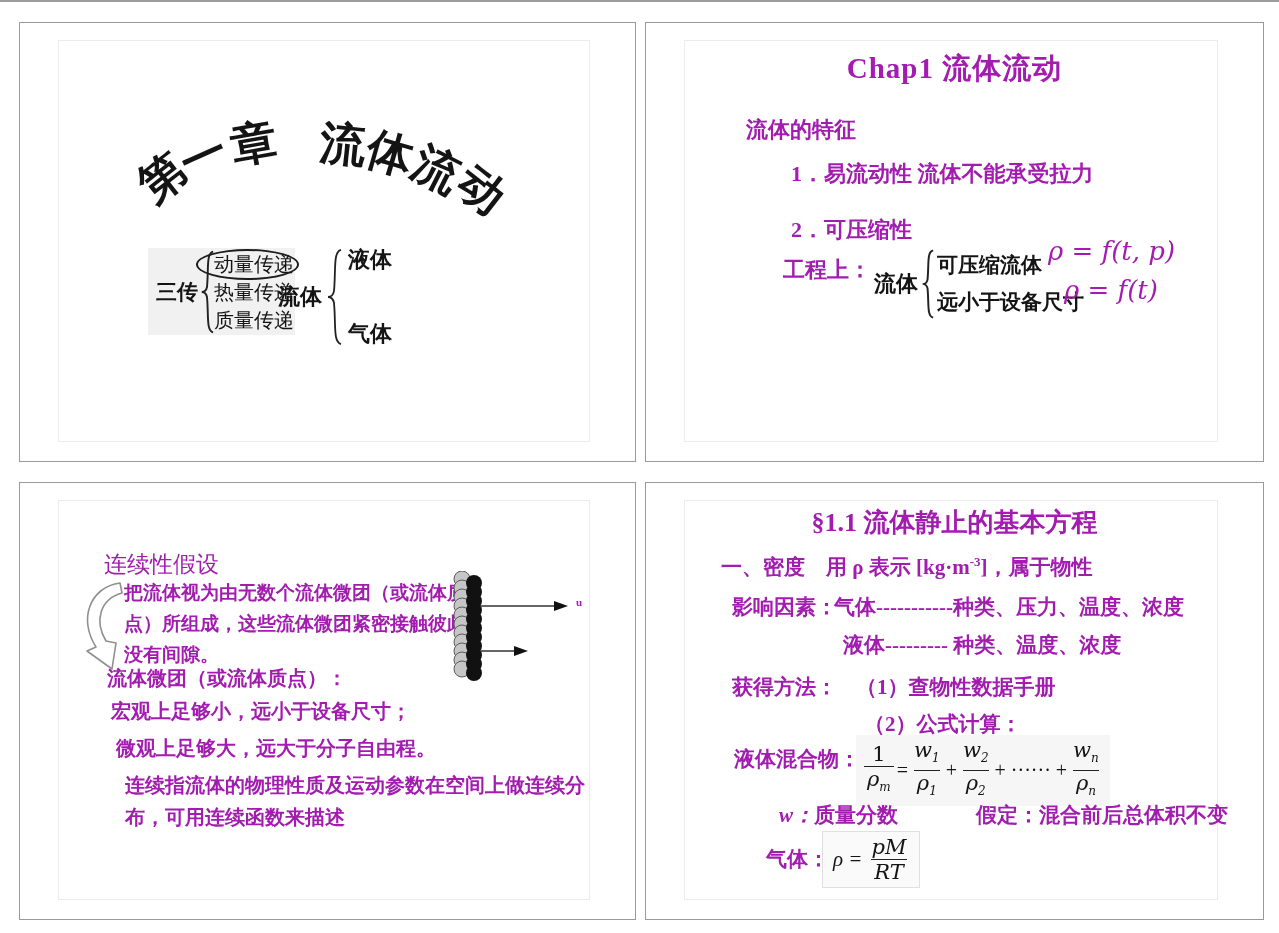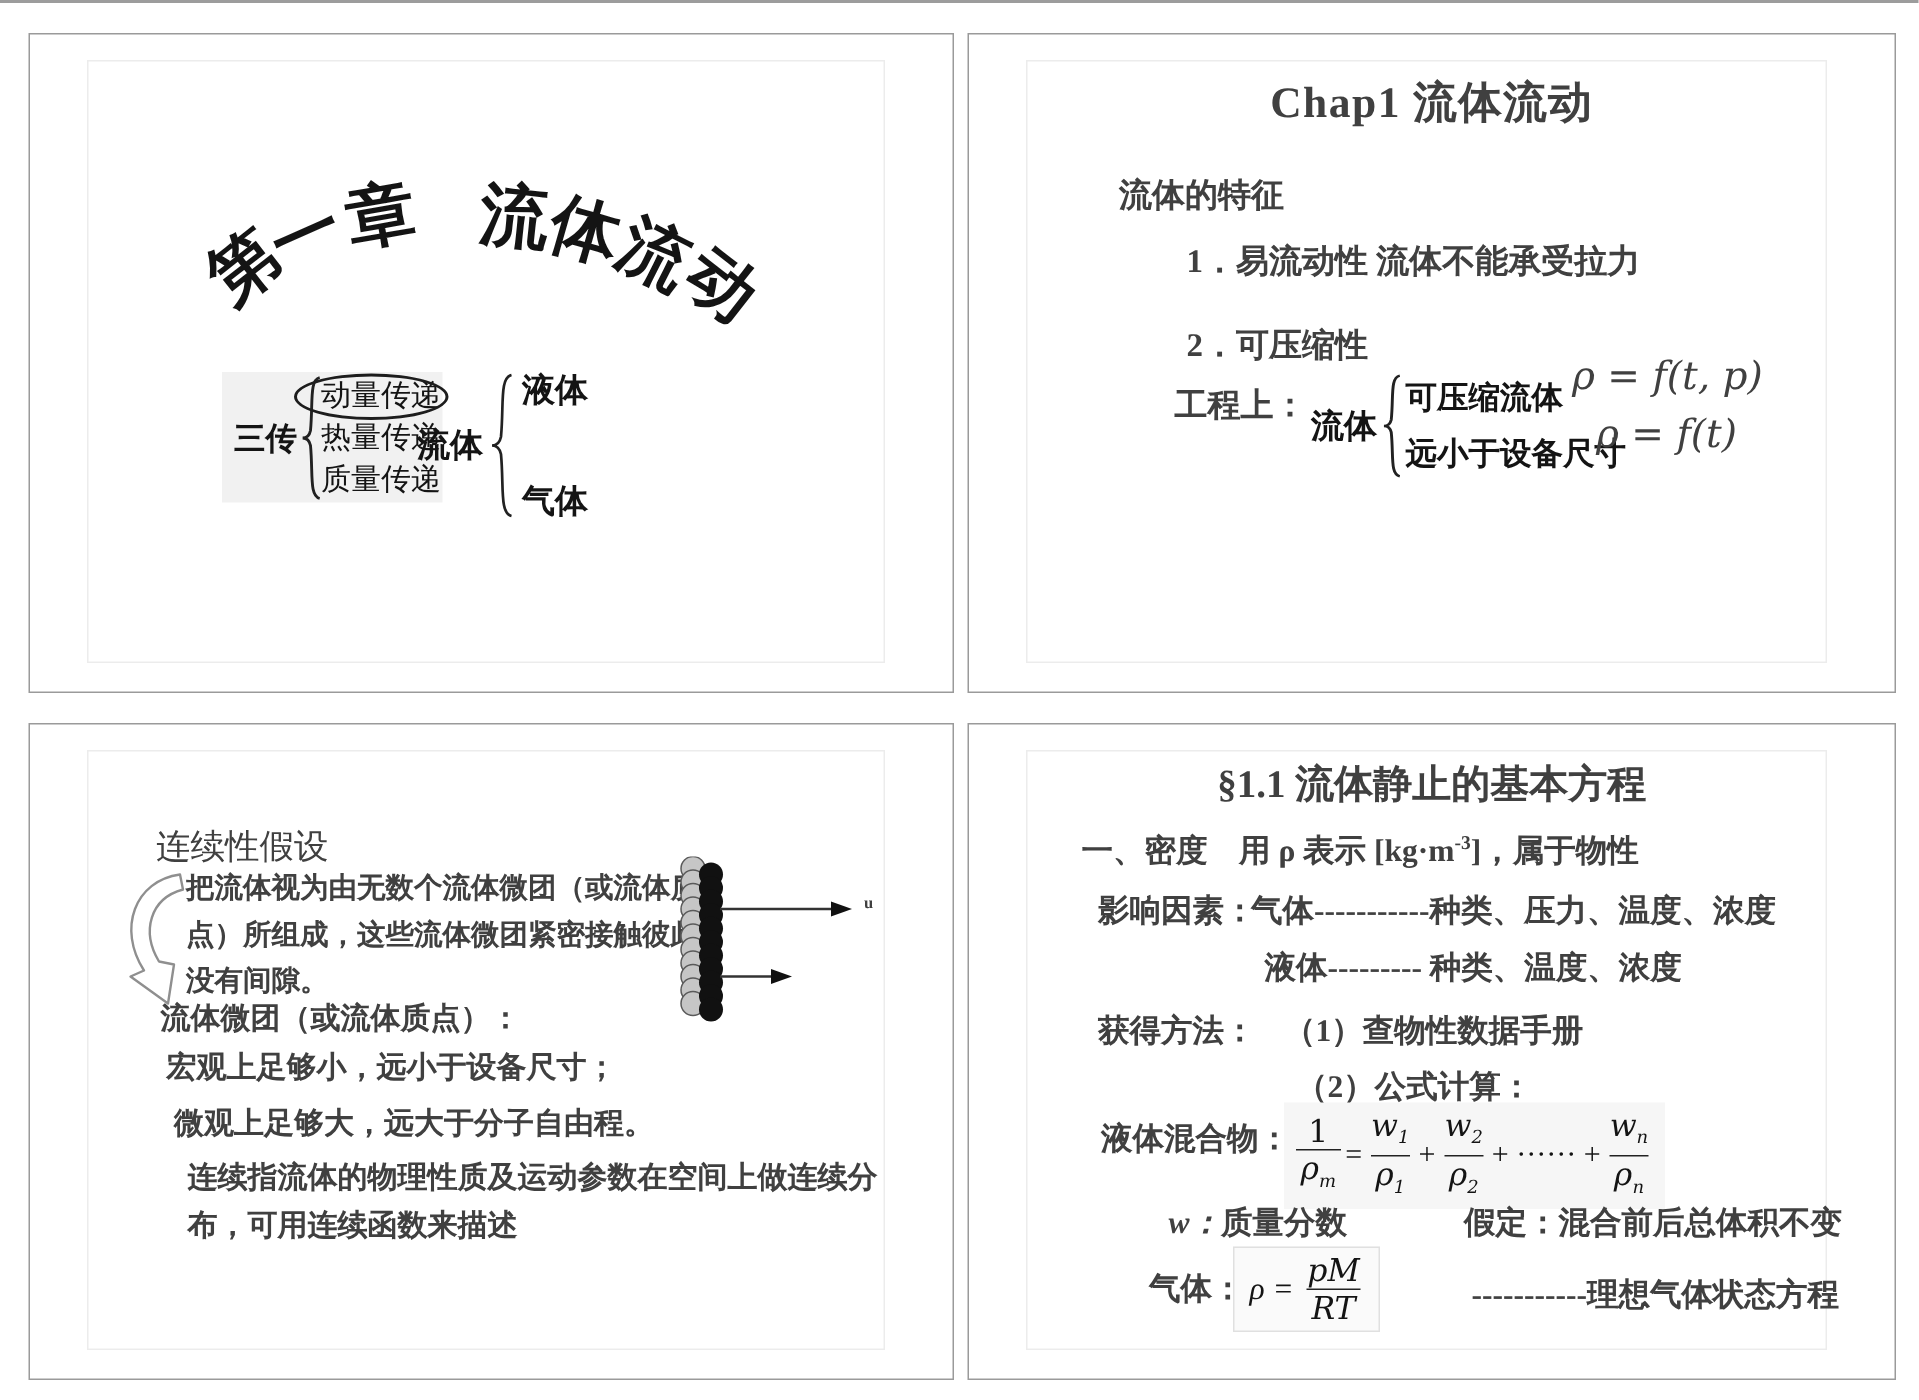--- a/index.html
+++ b/index.html
@@ -4,21 +4,21 @@
 <style>
   html,body{margin:0;padding:0;}
   body{
     width:1279px;height:933px;position:relative;background:#ffffff;
     font-family:"Liberation Serif","DejaVu Serif",serif;color:#141414;
     overflow:hidden;
   }
   .top-edge{position:absolute;left:0;top:0;width:1279px;height:2px;background:#9c9c9c;}
   .card{position:absolute;background:#ffffff;border:1px solid #9a9a9a;}
   .inner-page{position:absolute;left:38px;top:17px;right:45px;bottom:19px;border:1px solid #ececec;background:#ffffff;}
-  .t{position:absolute;white-space:nowrap;color:#404040;}
+  .t{position:absolute;white-space:nowrap;color:#a21caf;}
   .b{font-weight:700;}
   
   .arch-char{position:absolute;font-size:46px;font-weight:700;transform-origin:center;white-space:nowrap;}
   .tbox{position:absolute;left:128px;top:225px;width:147px;height:87px;background:#f1f1f1;
         display:flex;align-items:center;padding:0 0 0 8px;box-sizing:border-box;}
   .tbox .tlabel{font-size:21px;font-weight:700;margin-right:2px;}
   .titems{display:flex;flex-direction:column;justify-content:center;font-size:20px;font-weight:400;line-height:28px;}
   .ellipse{position:absolute;left:176px;top:226px;width:99px;height:27px;border:2px solid #1d1d1d;border-radius:50%;}
   .fgroup{position:absolute;left:258px;top:222px;display:flex;align-items:center;}
   .fgroup .flabel{font-size:22px;font-weight:700;margin-right:4px;}
@@ -213,14 +213,13 @@
   <div class="t b" style="left:330px;top:318px;font-size:21px;">假定：混合前后总体积不变</div>
 
   <div class="t b" style="left:120px;top:362px;font-size:21px;">气体：</div>
   <div class="gasbox">
     <span class="glhs">ρ =</span>
     <span class="frac">
       <span class="fn">pM</span>
       <span class="fd">RT</span>
     </span>
   </div>
-  <div class="t b" style="left:335px;top:366px;font-size:21px;">-----------理想气体状态方程</div>
 </section>
 
 </body></html>

